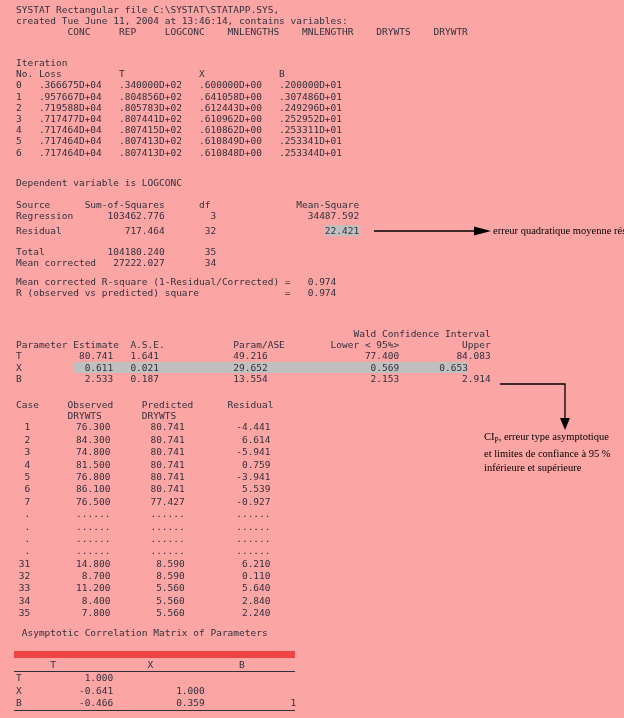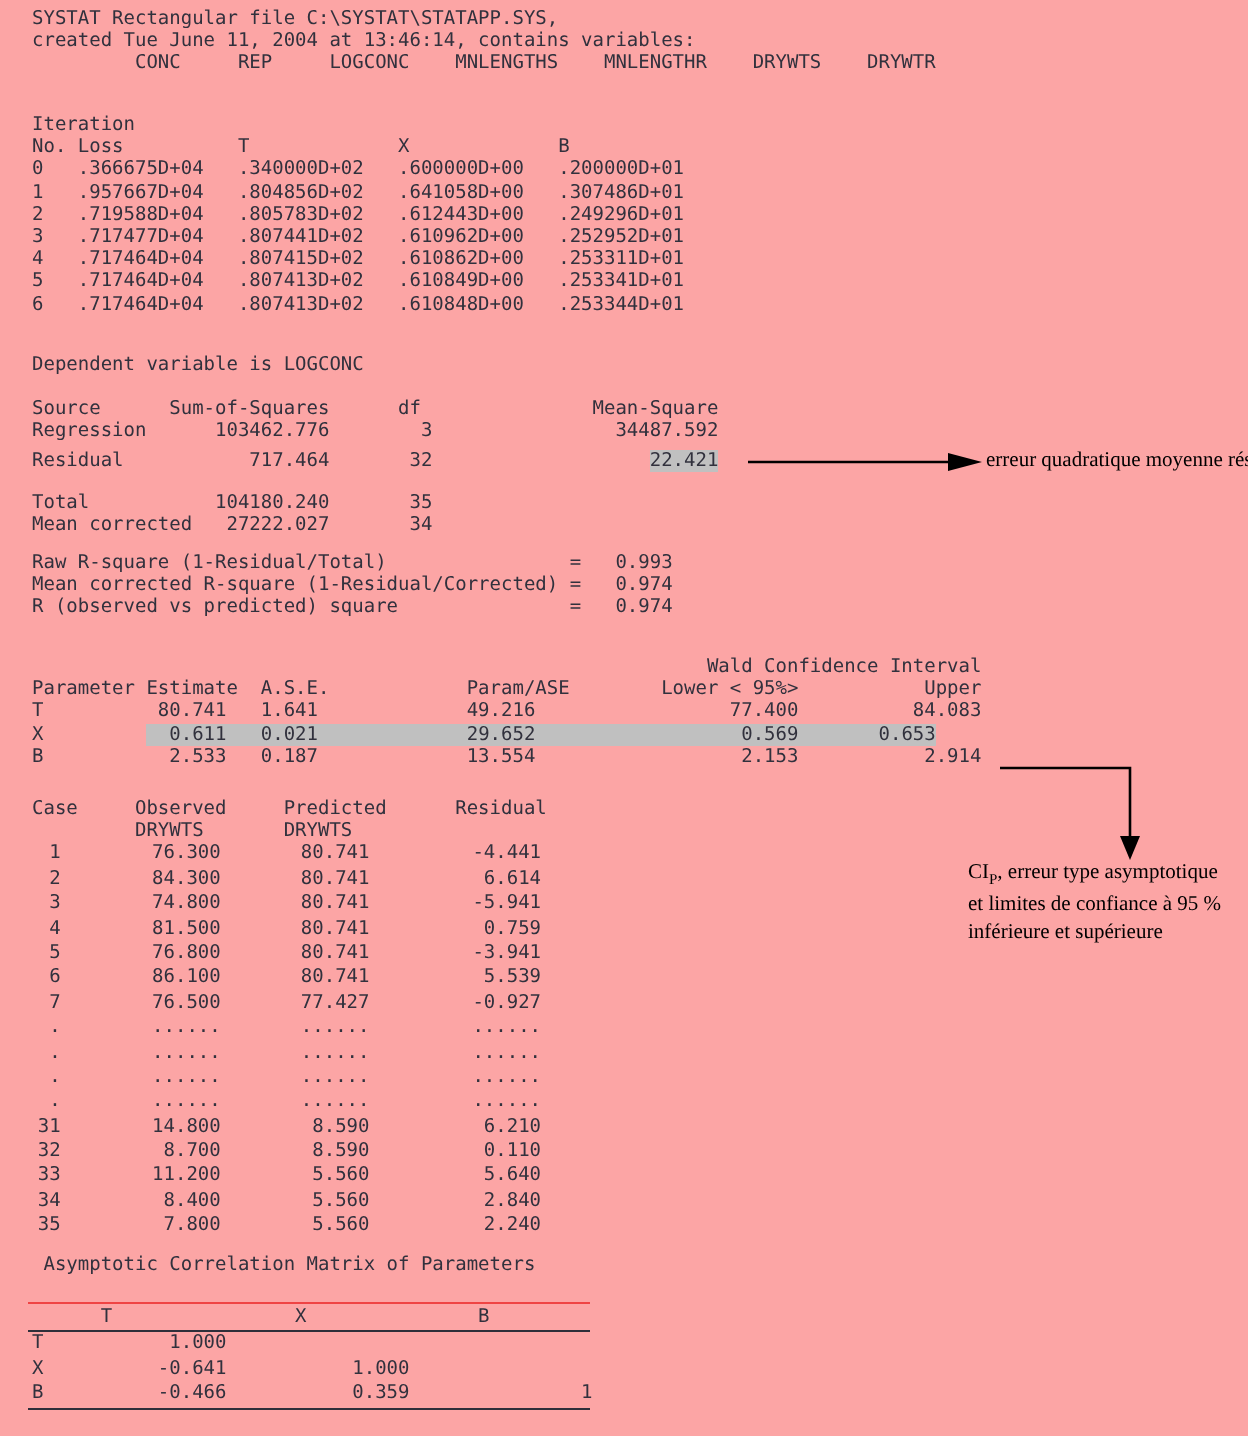--- a/index.html
+++ b/index.html
@@ -18,21 +18,21 @@
   .annot {
     position:absolute; font-family:"Liberation Serif","DejaVu Serif",serif;
     font-size:10.5px; color:#000; white-space:nowrap; line-height:13.2px;
   }
   .annot sub { font-size:7.5px; }
   svg.arrow { position:absolute; overflow:visible; }
   
   #sec-matrix { left:14px; width:281px; border-bottom:1px solid #2f2f3a; }
   #sec-matrix .mx-h {
     white-space:pre; height:13px; line-height:13px; padding-left:2px;
-    border-top:1px solid #ef4444; border-bottom:1px solid #2f2f3a;
+    border-top:7px solid #ef4444; border-bottom:1px solid #2f2f3a;
   }
   #sec-matrix .mx-r { white-space:pre; height:12.5px; line-height:12.5px; padding-left:2px; }
 </style>
 </head>
 <body>
 
 <div id="page" style="--hl: #c0c0c0; --txt: #31313d;">
 
   <div class="sec" style="top:4px">
     <div class="ln">SYSTAT Rectangular file C:\SYSTAT\STATAPP.SYS,</div>
@@ -66,21 +66,20 @@
     <div class="ln">Mean corrected   27222.027       34</div>
   </div>
 
   <svg class="arrow" style="left:374px; top:226px" width="118" height="10">
     <line x1="0" y1="5" x2="100" y2="5" stroke="#000" stroke-width="1.3"></line>
     <polygon points="100,0.5 117,5 100,9.5" fill="#000"></polygon>
   </svg>
   <div class="annot" style="left:493px; top:224px">erreur quadratique moyenne résiduelle</div>
 
   <div class="sec" style="top:276px">
-    <div class="ln">Raw R-square (1-Residual/Total)                =   0.993</div>
     <div class="ln">Mean corrected R-square (1-Residual/Corrected) =   0.974</div>
     <div class="ln">R (observed vs predicted) square               =   0.974</div>
   </div>
 
   <div class="sec" style="top:328px">
     <div class="ln">                                                           Wald Confidence Interval</div>
     <div class="ln">Parameter Estimate  A.S.E.            Param/ASE        Lower &lt; 95%&gt;           Upper</div>
     <div class="ln">T          80.741   1.641             49.216                 77.400          84.083</div>
     <div class="ln"><span>X         </span><span class="hl">  0.611   0.021             29.652                  0.569       0.653</span></div>
     <div class="ln">B           2.533   0.187             13.554                  2.153           2.914</div>

